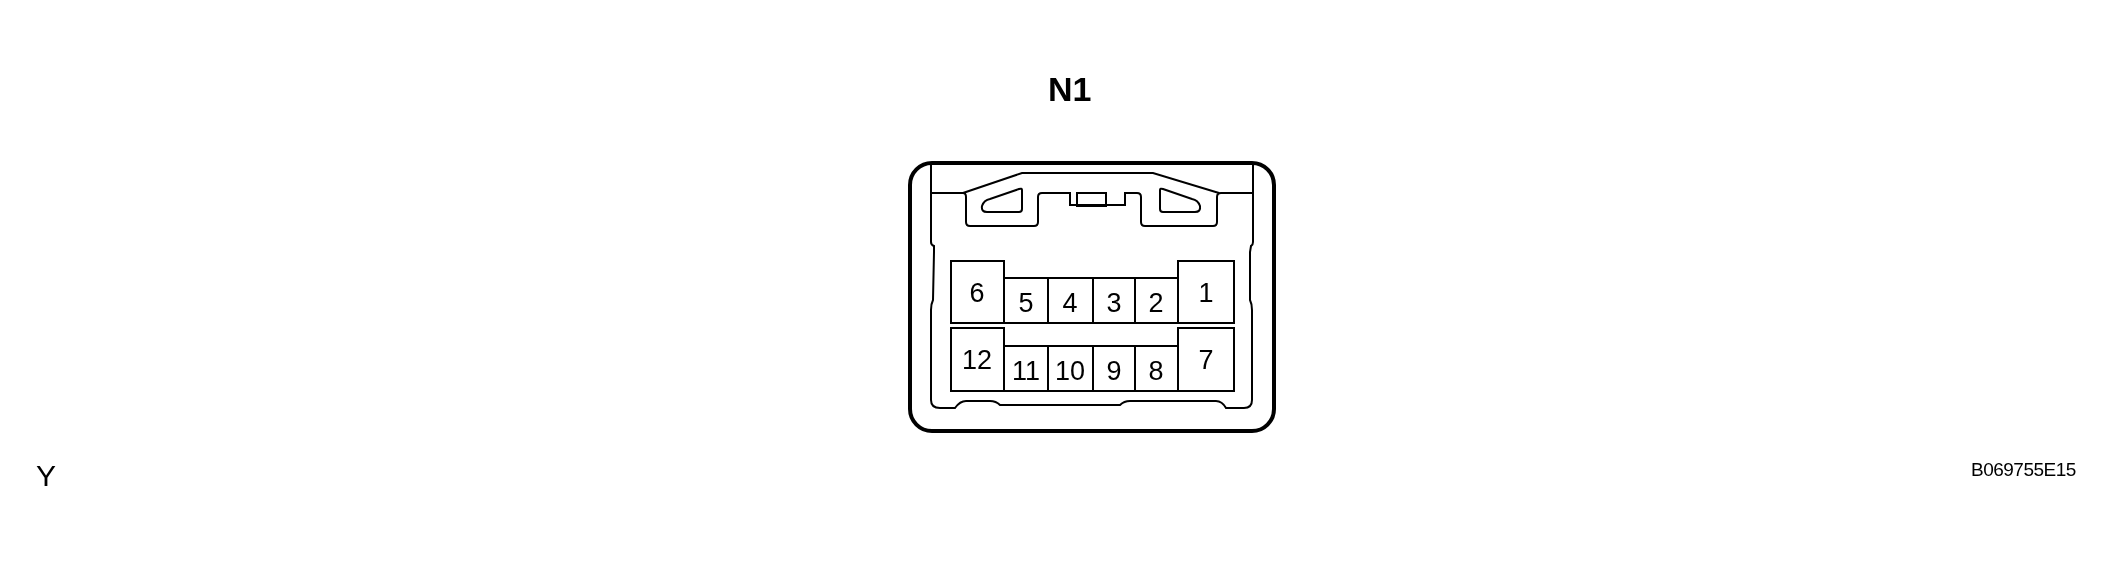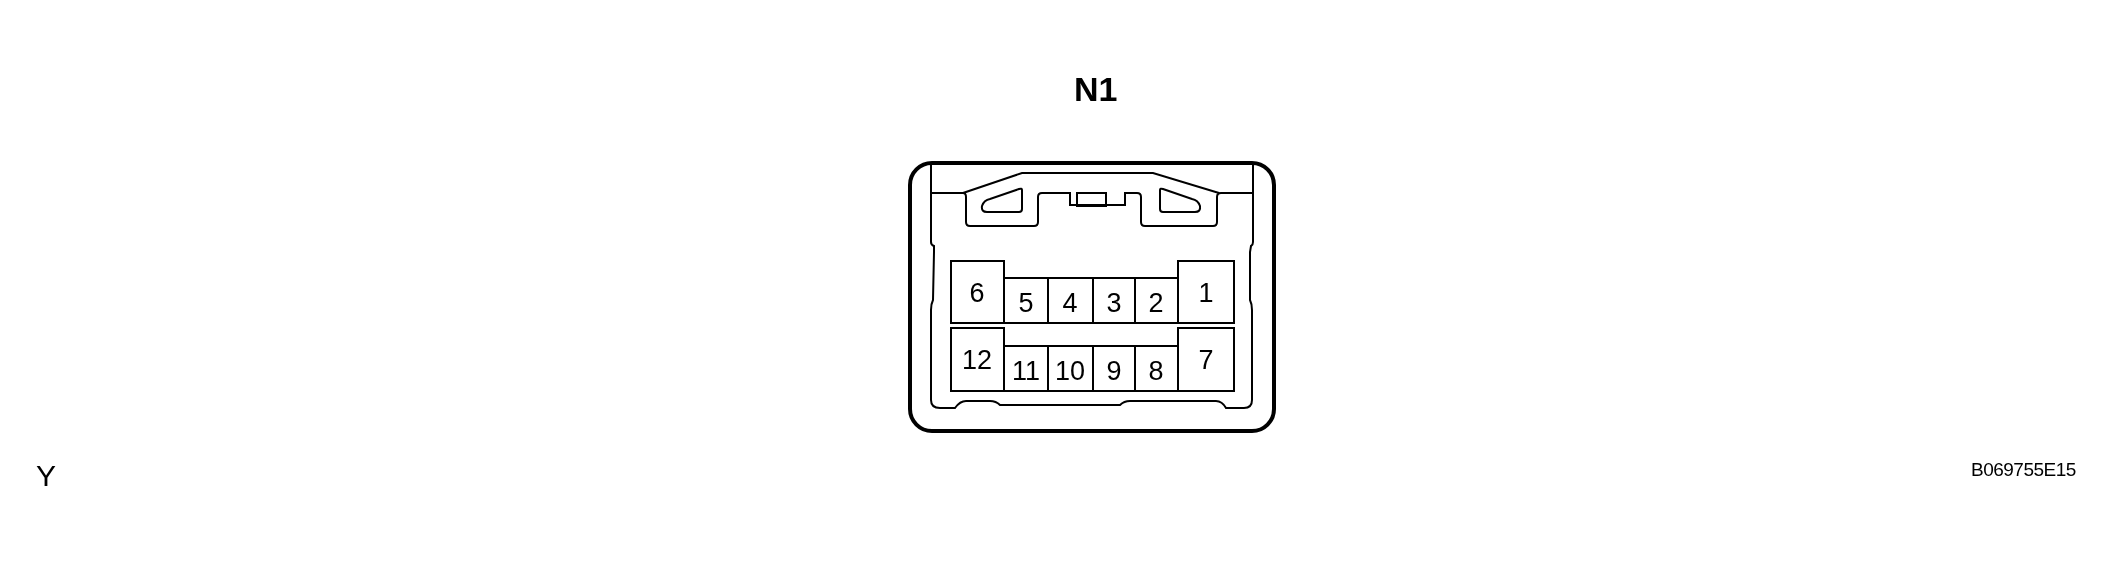--- a/index.html
+++ b/index.html
@@ -1,17 +1,17 @@
 <!DOCTYPE html>
 <html><head>
   <meta charset="utf-8">
   <style>
     html, body { margin: 0; padding: 0; background: #ffffff; }
     body { width: 2124px; height: 562px; position: relative; overflow: hidden; font-family: "Liberation Sans", sans-serif; }
-    .title { position: absolute; left: 1048px; top: 70px; font-size: 34px; font-weight: bold; color: #000; margin-left: 26px; }
+    .title { position: absolute; left: 1048px; top: 70px; font-size: 34px; font-weight: bold; color: #000; }
     .corner-letter { position: absolute; left: 36px; top: 459px; font-size: 30px; color: #000; }
     .code { position: absolute; left: 1971px; top: 459px; font-size: 19px; color: #000; letter-spacing: -0.5px; }
     svg.connector { position: absolute; left: 0; top: 0; }
     .pin-label { font-family: "Liberation Sans", sans-serif; font-size: 27px; fill: #000; text-anchor: middle; }
   </style>
 </head>
 <body>
 
 <div class="title">N1</div>
 

